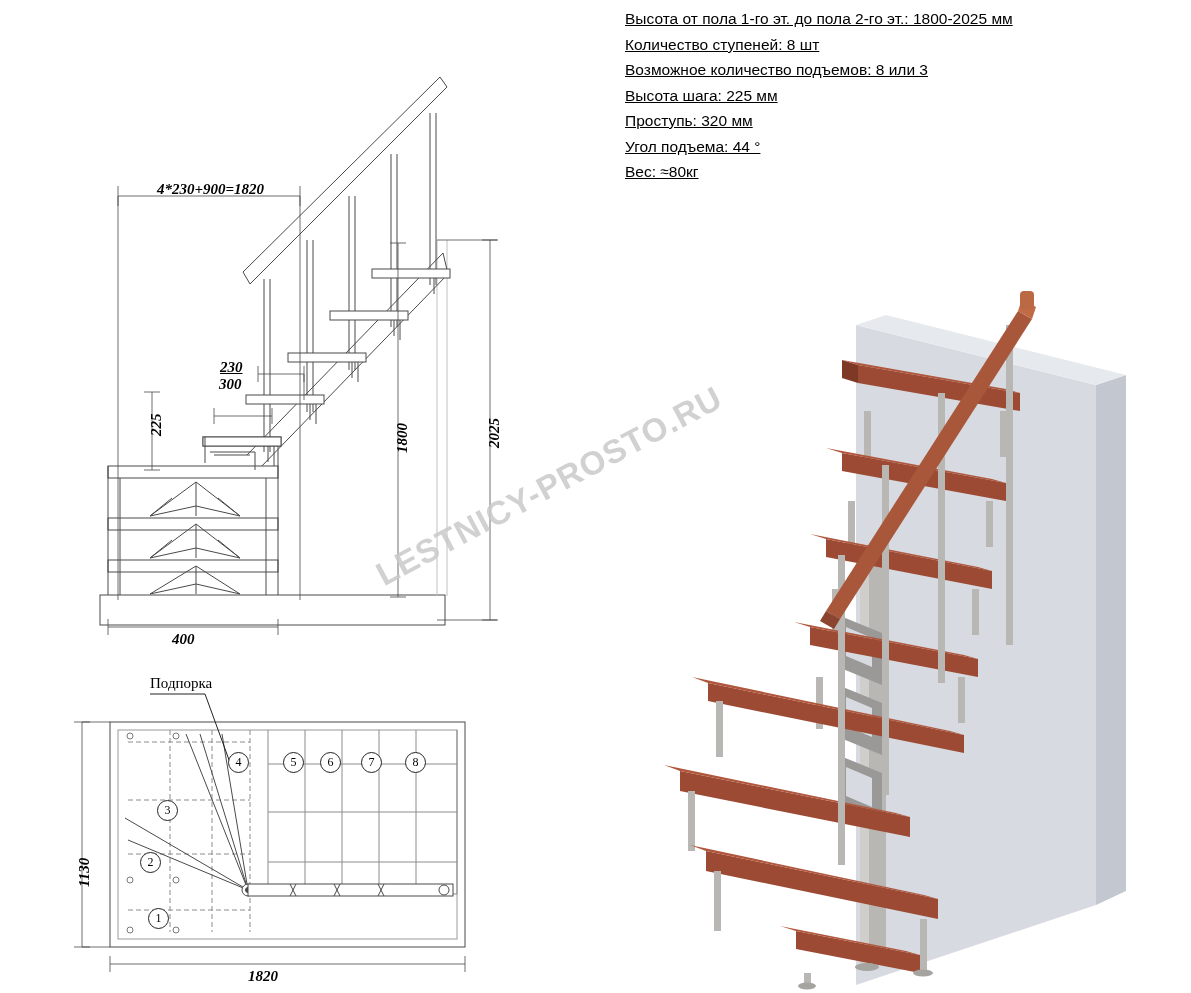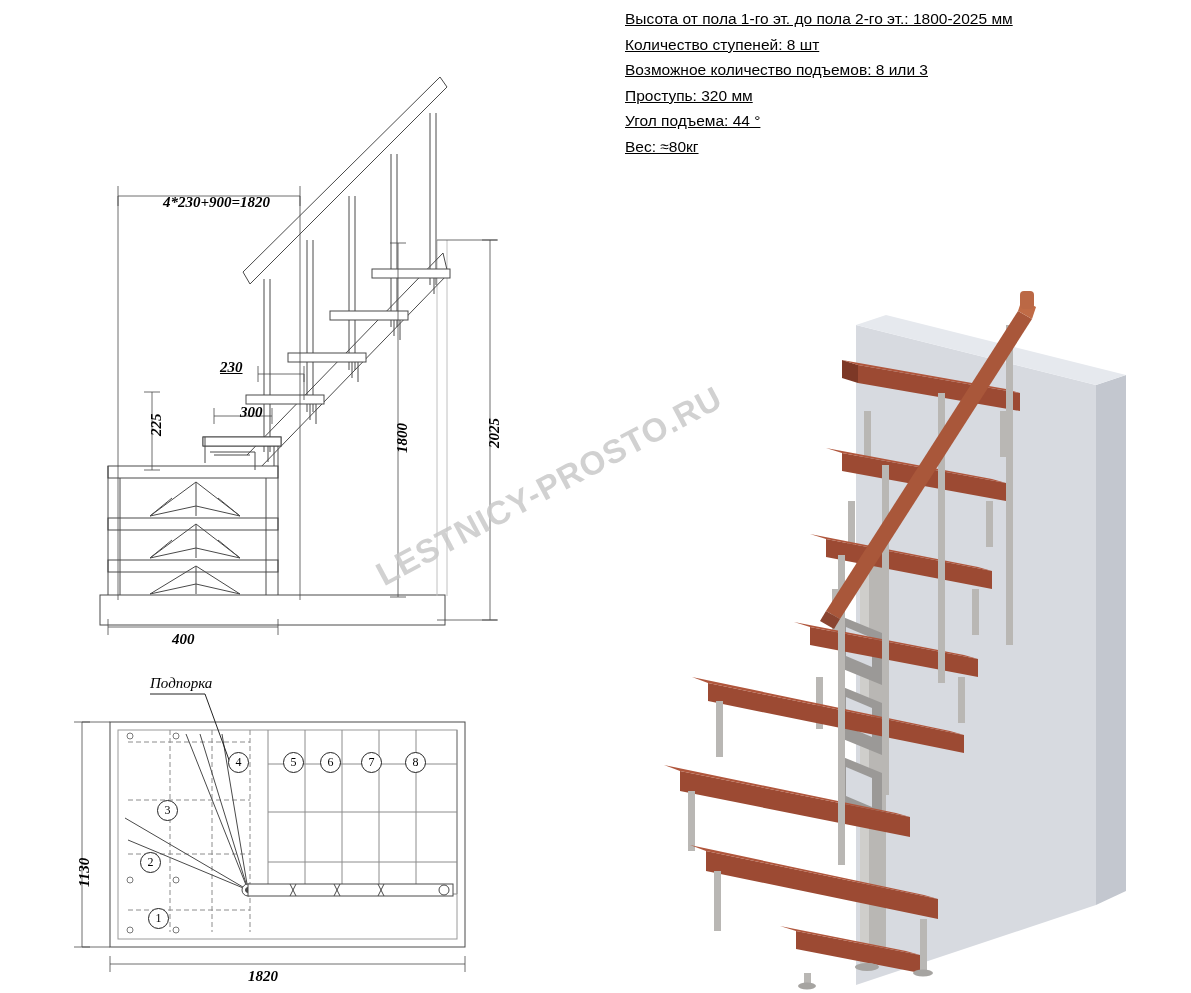--- a/index.html
+++ b/index.html
@@ -55,21 +55,20 @@
     color: #000;
     white-space: nowrap;
   }
   .dim-text.vert {
     transform: rotate(-90deg);
     transform-origin: left top;
   }
   .label-podporka {
     position: absolute;
     font-family: "Liberation Serif", serif;
-    font-style: italic;
     font-size: 15px;
     color: #000;
     white-space: nowrap;
   }
   .circ-num {
     position: absolute;
     width: 19px;
     height: 19px;
     border: 1px solid #222;
     border-radius: 50%;
@@ -107,20 +106,21 @@
     height: 778px;
   }
 </style>
 </head>
 <body>
 
 <div class="spec-list">
   <div class="spec-line">Высота от пола 1-го эт. до пола 2-го эт.: 1800-2025 мм</div>
   <div class="spec-line">Количество ступеней: 8 шт</div>
   <div class="spec-line">Возможное количество подъемов: 8 или 3</div>
+  <div class="spec-line">Высота шага: 225 мм</div>
   <div class="spec-line">Проступь: 320 мм</div>
   <div class="spec-line">Угол подъема: 44 °</div>
   <div class="spec-line">Вес: ≈80кг</div>
 </div>
 
 <div class="elevation">
   <svg width="620" height="680" viewBox="0 0 620 680">
     <g stroke="#4a4a4a" fill="none" stroke-width="1">
 
       <rect x="100" y="595" width="345" height="30" stroke="#4a4a4a" fill="#ffffff"></rect>
@@ -233,23 +233,23 @@
         <line x1="437" y1="240" x2="497" y2="240"></line>
         <line x1="437" y1="620" x2="497" y2="620"></line>
 
         <line x1="108" y1="627" x2="278" y2="627"></line>
         <line x1="108" y1="619" x2="108" y2="635"></line>
         <line x1="278" y1="619" x2="278" y2="635"></line>
       </g>
     </g>
   </svg>
 
-  <div class="dim-text" style="left:163px; top:181px;margin-top:13px;">4*230+900=1820</div>
+  <div class="dim-text" style="left:157px; top:181px;">4*230+900=1820</div>
   <div class="dim-text" style="left:220px; top:359px;text-decoration:underline;">230</div>
-  <div class="dim-text" style="left:219px; top:404px;margin-left:21px;">300</div>
+  <div class="dim-text" style="left:219px; top:376px;">300</div>
   <div class="dim-text vert" style="left:148px; top:436px;">225</div>
   <div class="dim-text vert" style="left:394px; top:453px;">1800</div>
   <div class="dim-text vert" style="left:486px; top:448px;">2025</div>
   <div class="dim-text" style="left:172px; top:631px;">400</div>
 </div>
 
 <div class="plan">
   <svg width="620" height="320" viewBox="0 0 620 320">
     <g stroke="#4a4a4a" fill="none" stroke-width="1">
 

